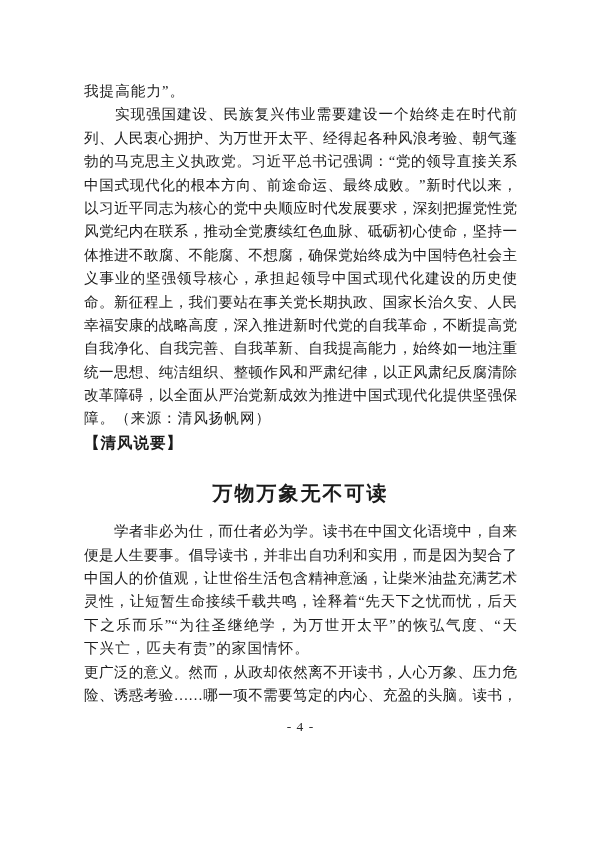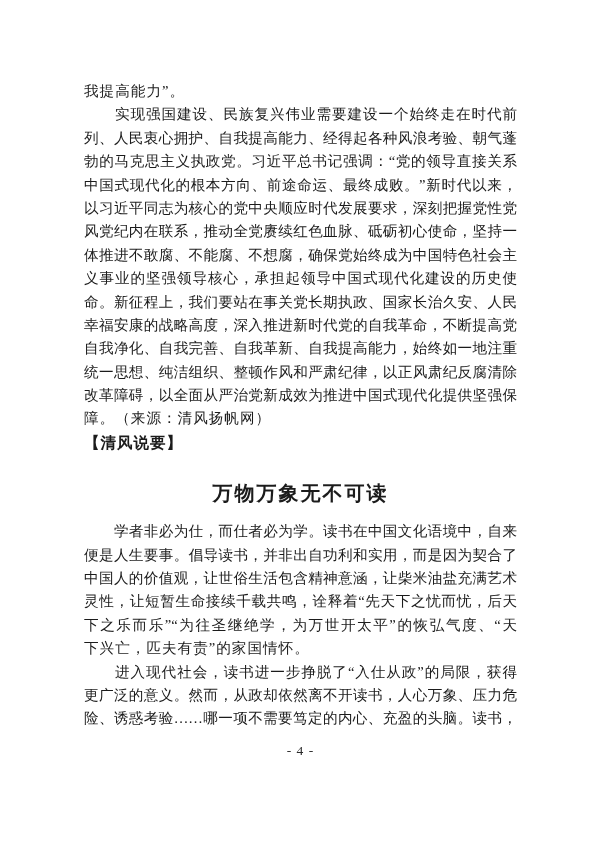--- a/index.html
+++ b/index.html
@@ -68,21 +68,21 @@
 
 <div class="page">
   <div class="content">
 
     <div class="para-block">
       <div class="line para-end">我提高能力”。</div>
     </div>
 
     <div class="para-block">
       <div class="line">　　实现强国建设、民族复兴伟业需要建设一个始终走在时代前</div>
-      <div class="line">列、人民衷心拥护、自我提高能力、经得起各种风浪考验、朝气蓬</div>
+      <div class="line">列、人民衷心拥护、为万世开太平、经得起各种风浪考验、朝气蓬</div>
       <div class="line">勃的马克思主义执政党。习近平总书记强调：“党的领导直接关系</div>
       <div class="line">中国式现代化的根本方向、前途命运、最终成败。”新时代以来，</div>
       <div class="line">以习近平同志为核心的党中央顺应时代发展要求，深刻把握党性党</div>
       <div class="line">风党纪内在联系，推动全党赓续红色血脉、砥砺初心使命，坚持一</div>
       <div class="line">体推进不敢腐、不能腐、不想腐，确保党始终成为中国特色社会主</div>
       <div class="line">义事业的坚强领导核心，承担起领导中国式现代化建设的历史使</div>
       <div class="line">命。新征程上，我们要站在事关党长期执政、国家长治久安、人民</div>
       <div class="line">幸福安康的战略高度，深入推进新时代党的自我革命，不断提高党</div>
       <div class="line">自我净化、自我完善、自我革新、自我提高能力，始终如一地注重</div>
       <div class="line">统一思想、纯洁组织、整顿作风和严肃纪律，以正风肃纪反腐清除</div>
@@ -97,21 +97,20 @@
     <div class="para-block first-gap">
       <div class="line">　　学者非必为仕，而仕者必为学。读书在中国文化语境中，自来</div>
       <div class="line">便是人生要事。倡导读书，并非出自功利和实用，而是因为契合了</div>
       <div class="line">中国人的价值观，让世俗生活包含精神意涵，让柴米油盐充满艺术</div>
       <div class="line">灵性，让短暂生命接续千载共鸣，诠释着“先天下之忧而忧，后天</div>
       <div class="line">下之乐而乐”“为往圣继绝学，为万世开太平”的恢弘气度、“天</div>
       <div class="line para-end">下兴亡，匹夫有责”的家国情怀。</div>
     </div>
 
     <div class="para-block">
-      <div class="line">　　进入现代社会，读书进一步挣脱了“入仕从政”的局限，获得</div>
       <div class="line">更广泛的意义。然而，从政却依然离不开读书，人心万象、压力危</div>
       <div class="line">险、诱惑考验……哪一项不需要笃定的内心、充盈的头脑。读书，</div>
     </div>
 
     <div class="page-footer">- 4 -</div>
 
   </div>
 </div>
 
 </body></html>

